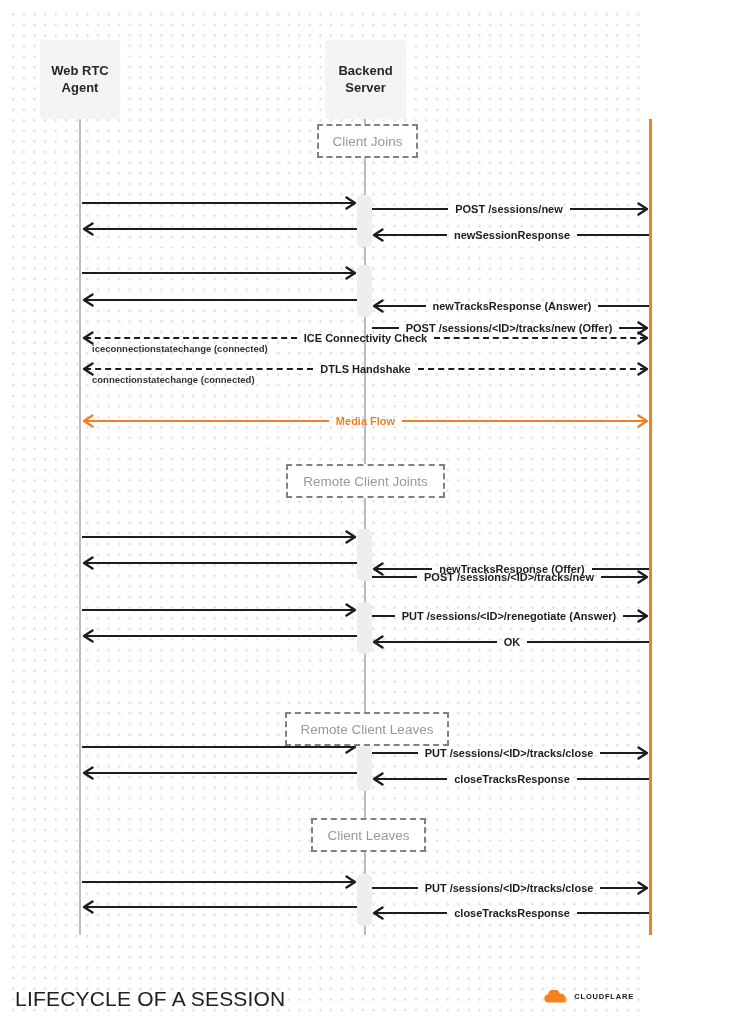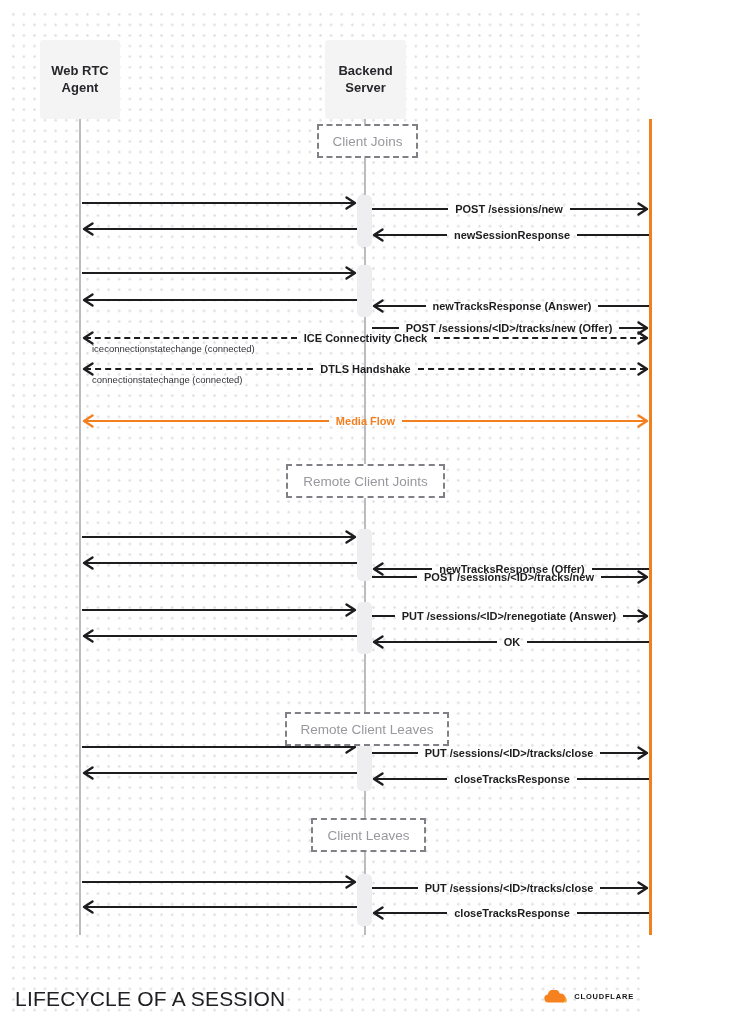--- a/index.html
+++ b/index.html
@@ -24,21 +24,21 @@
   .activation{position:absolute;left:357px;width:15px;background:#eeeef0;border-radius:5px;}
   
   .msg{position:absolute;height:16px;display:flex;align-items:center;color:#1d1d1f;}
   .msg .line{flex:1;height:0;border-top:2.2px solid currentColor;}
   .msg.dashed .line{border-top-style:dashed;}
   .msg .mlabel{flex:none;font-size:11px;font-weight:700;padding:0 7px;white-space:nowrap;}
   .msg .ah{flex:none;}
   .msg .ah.right{margin-left:-10px;}
   .msg .ah.left{transform:rotate(180deg);margin-right:-10px;}
   .msg.orange{color:#f28021;}
-  .msg .sublabel{position:absolute;left:10px;top:13px;font-size:9.5px;font-weight:400;
+  .msg .sublabel{position:absolute;left:10px;top:13px;font-size:9.5px;font-weight:700;
     color:#333338;white-space:nowrap;}
   
   .section-box{position:absolute;height:30px;background:#fff;border:2px dashed #808086;
     display:flex;align-items:center;justify-content:center;
     font-size:13.5px;color:#98989e;white-space:nowrap;}
   
   .title{position:absolute;left:15px;top:987px;font-size:21px;font-weight:400;
     color:#202024;letter-spacing:.2px;}
   .brand{position:absolute;right:18px;top:990px;display:flex;align-items:center;gap:3px;}
   .brand .bname{font-size:7.5px;font-weight:700;letter-spacing:.8px;color:#111;}

